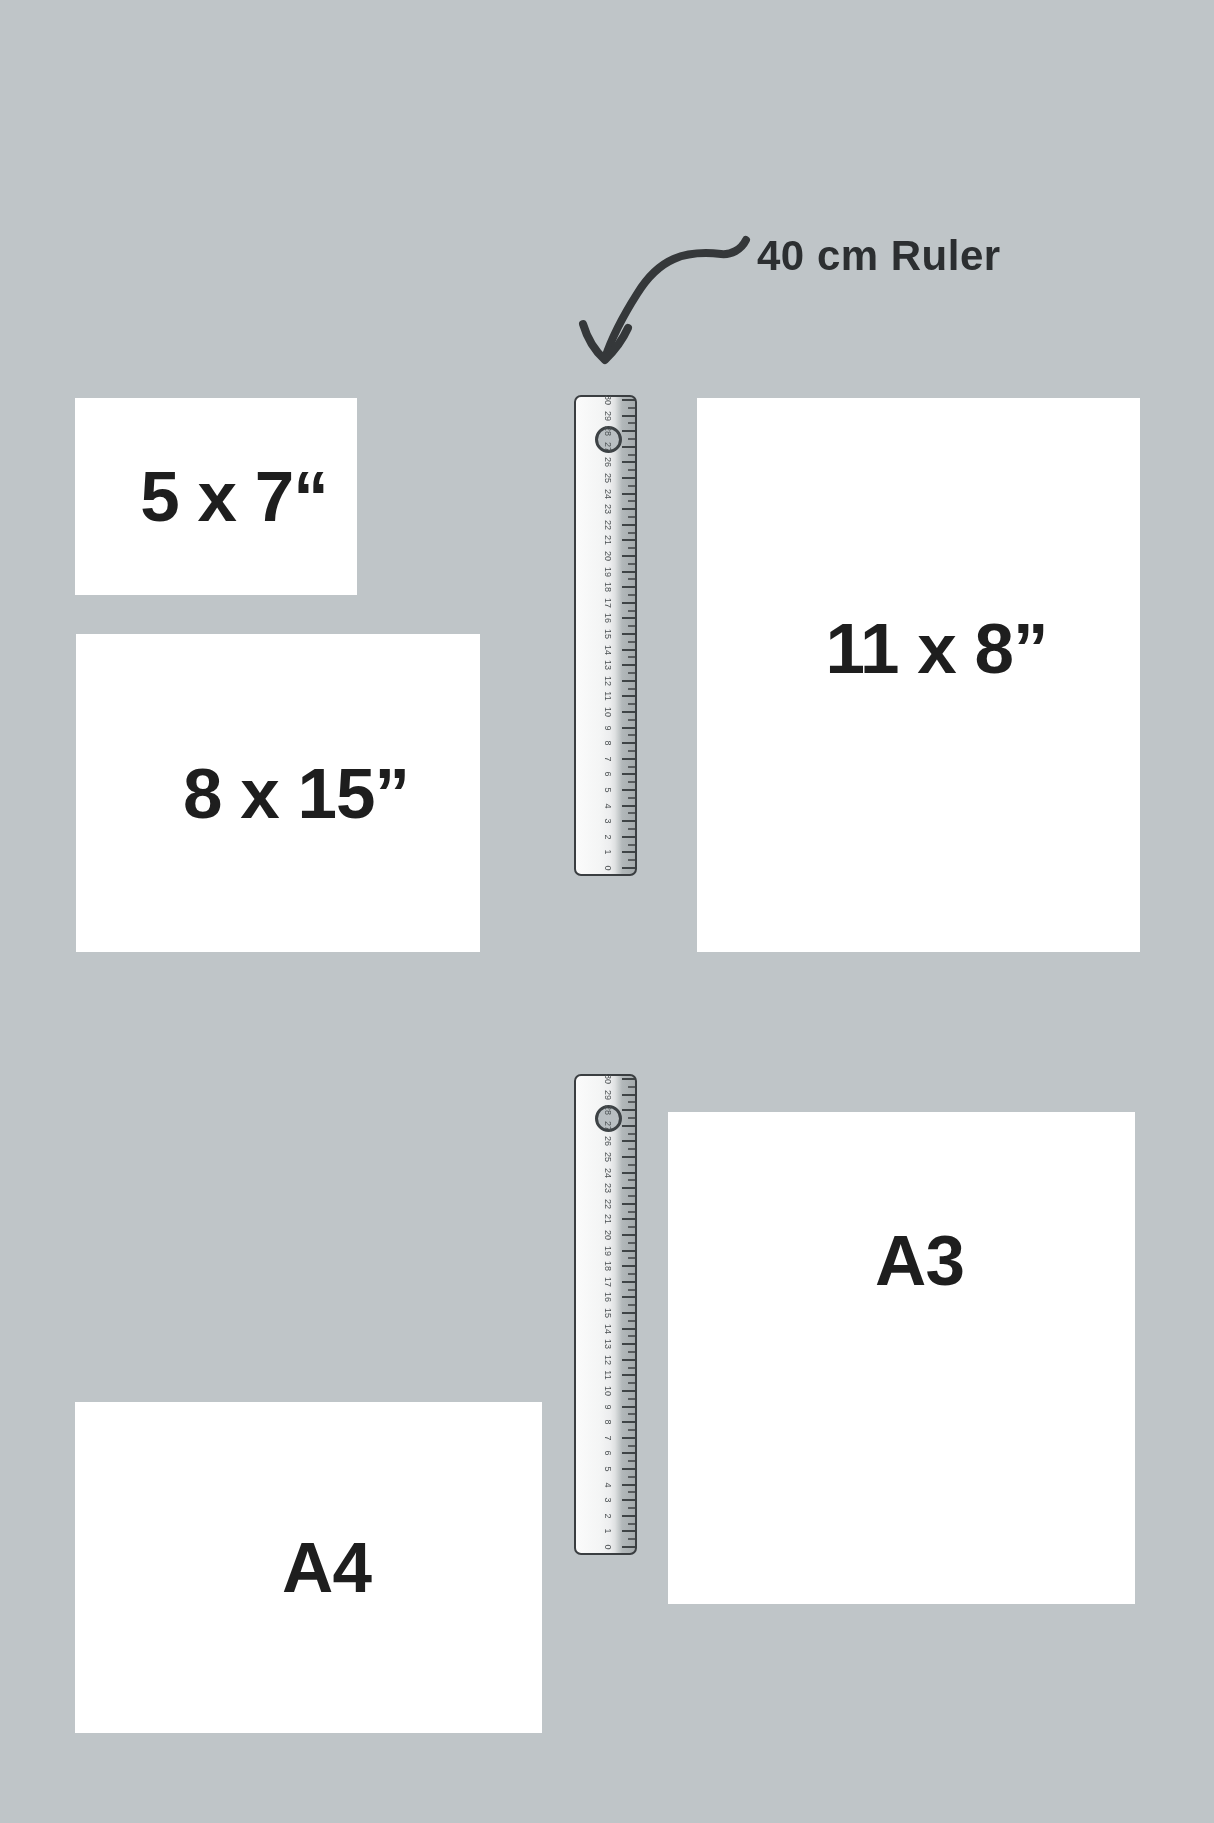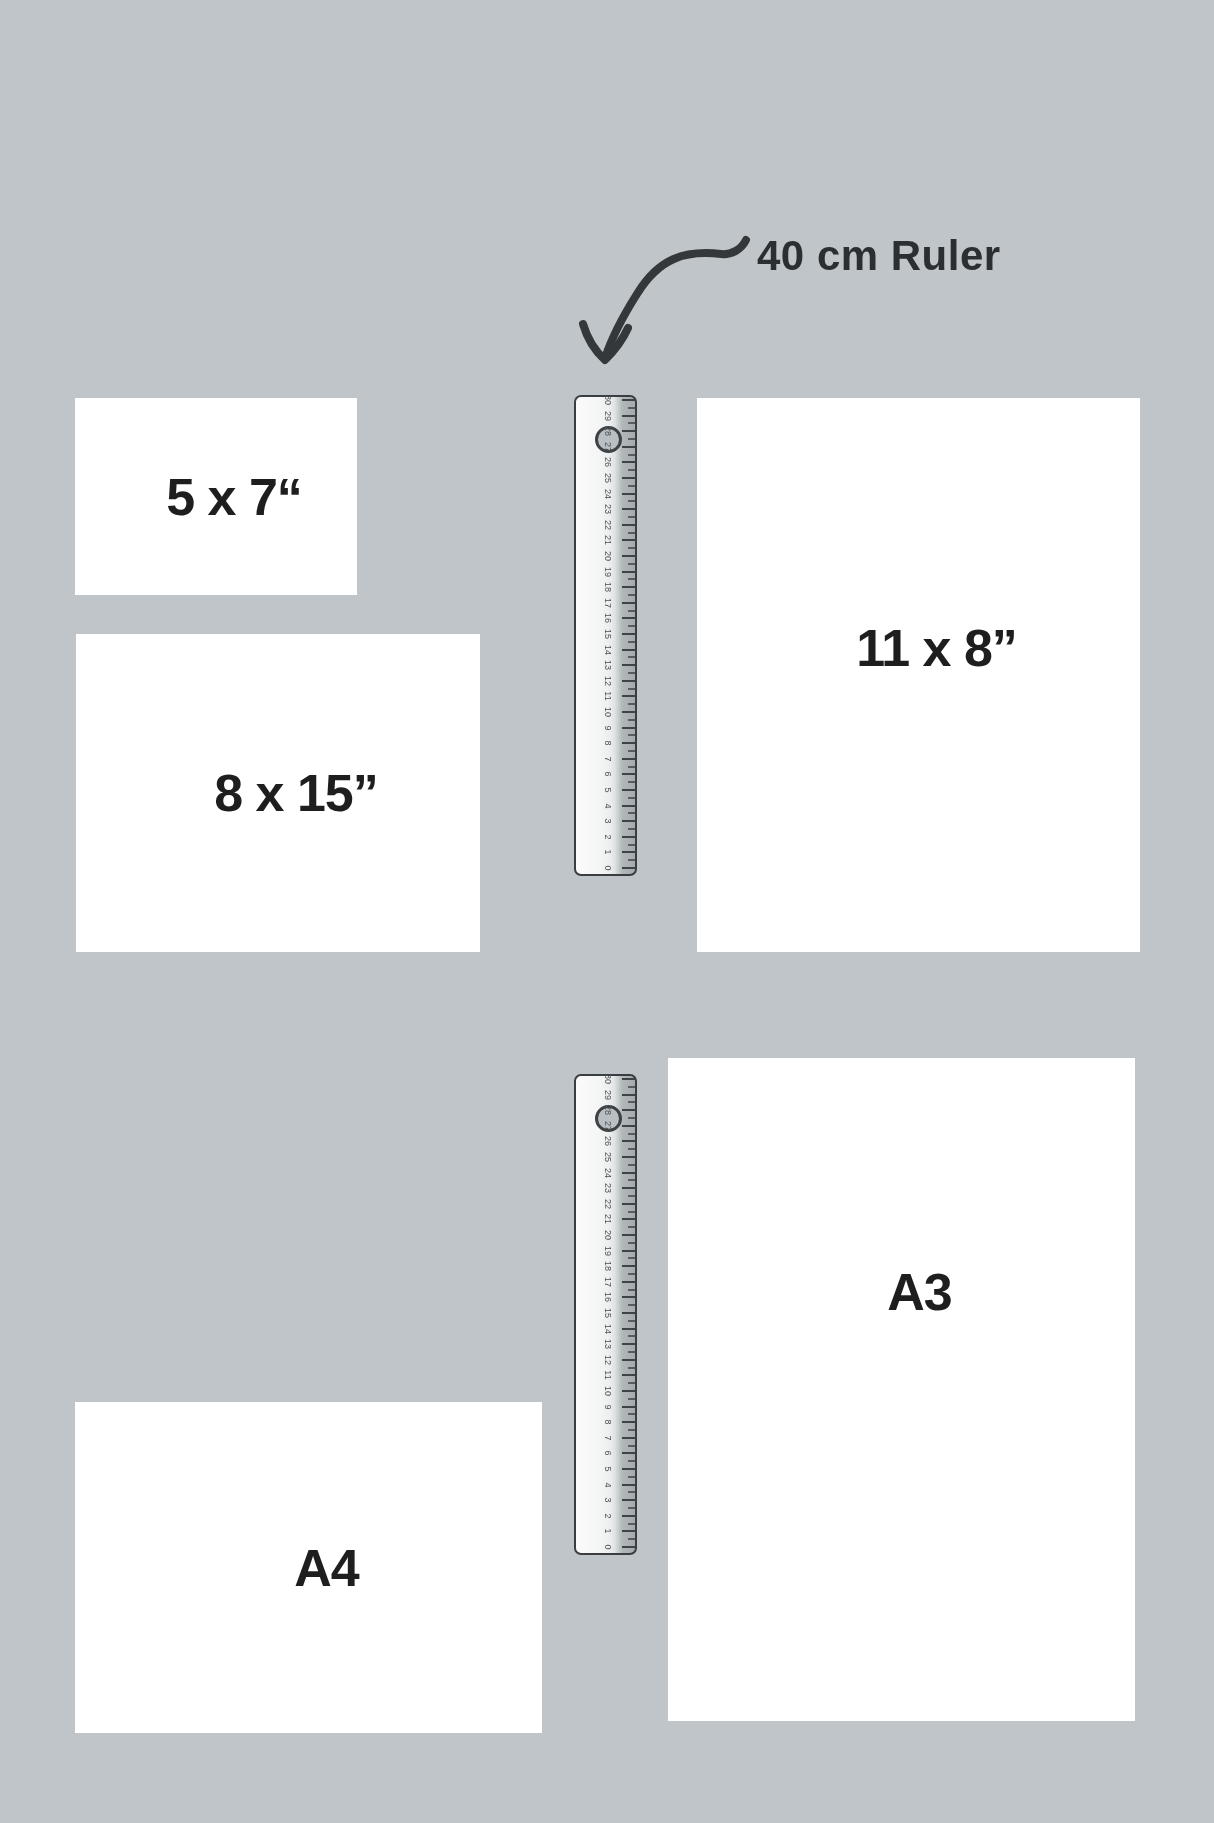--- a/index.html
+++ b/index.html
@@ -22,30 +22,30 @@
   }
   #arrow-svg{position:absolute;left:555px;top:192px;width:210px;height:190px;}
   #arrow-svg path{stroke:var(--arrow,#35383a);stroke-width:8;fill:none;
     stroke-linecap:round;stroke-linejoin:round;}
   
   .print-rect{
     position:absolute;background:var(--paper,#ffffff);
     display:flex;align-items:center;justify-content:center;
   }
   .print-label{
-    font-weight:700;font-size:52px;color:var(--text,#1e1e1e);
+    font-weight:700;font-size:71px;color:var(--text,#1e1e1e);
     letter-spacing:-1px;white-space:nowrap;margin-left:36px;
   }
   #rect-5x7  {left:75px; top:398px; width:282px;height:197px;}
   #rect-8x10 {left:76px; top:634px; width:404px;height:318px;}
   #rect-11x14{left:697px;top:398px; width:443px;height:554px;}
   #rect-11x14 .print-label{transform:translateY(-27px);}
   #rect-a5   {left:75px; top:1073px;width:330px;height:230px;}
   #rect-a4   {left:75px; top:1402px;width:467px;height:331px;}
-  #rect-a3   {left:668px;top:1058px;width:467px;height:663px;}
+  #rect-a3   {left:668px;top:1112px;width:467px;height:492px;}
   #rect-a3 .print-label{transform:translateY(-98px);}
   
   .ruler{
     position:absolute;left:574px;width:63px;height:481px;box-sizing:border-box;
     border:2px solid var(--ruler-border,#3a3e41);border-radius:7px;
     background:linear-gradient(90deg,#fbfbfb 0%,#f4f5f5 40%,#ecedee 58%,
       #dfe1e2 66%,#ccd0d1 71%,#b2b8ba 78%,#a5abad 100%);
   }
   #ruler-top{top:395px;}
   #ruler-bottom{top:1074px;}

